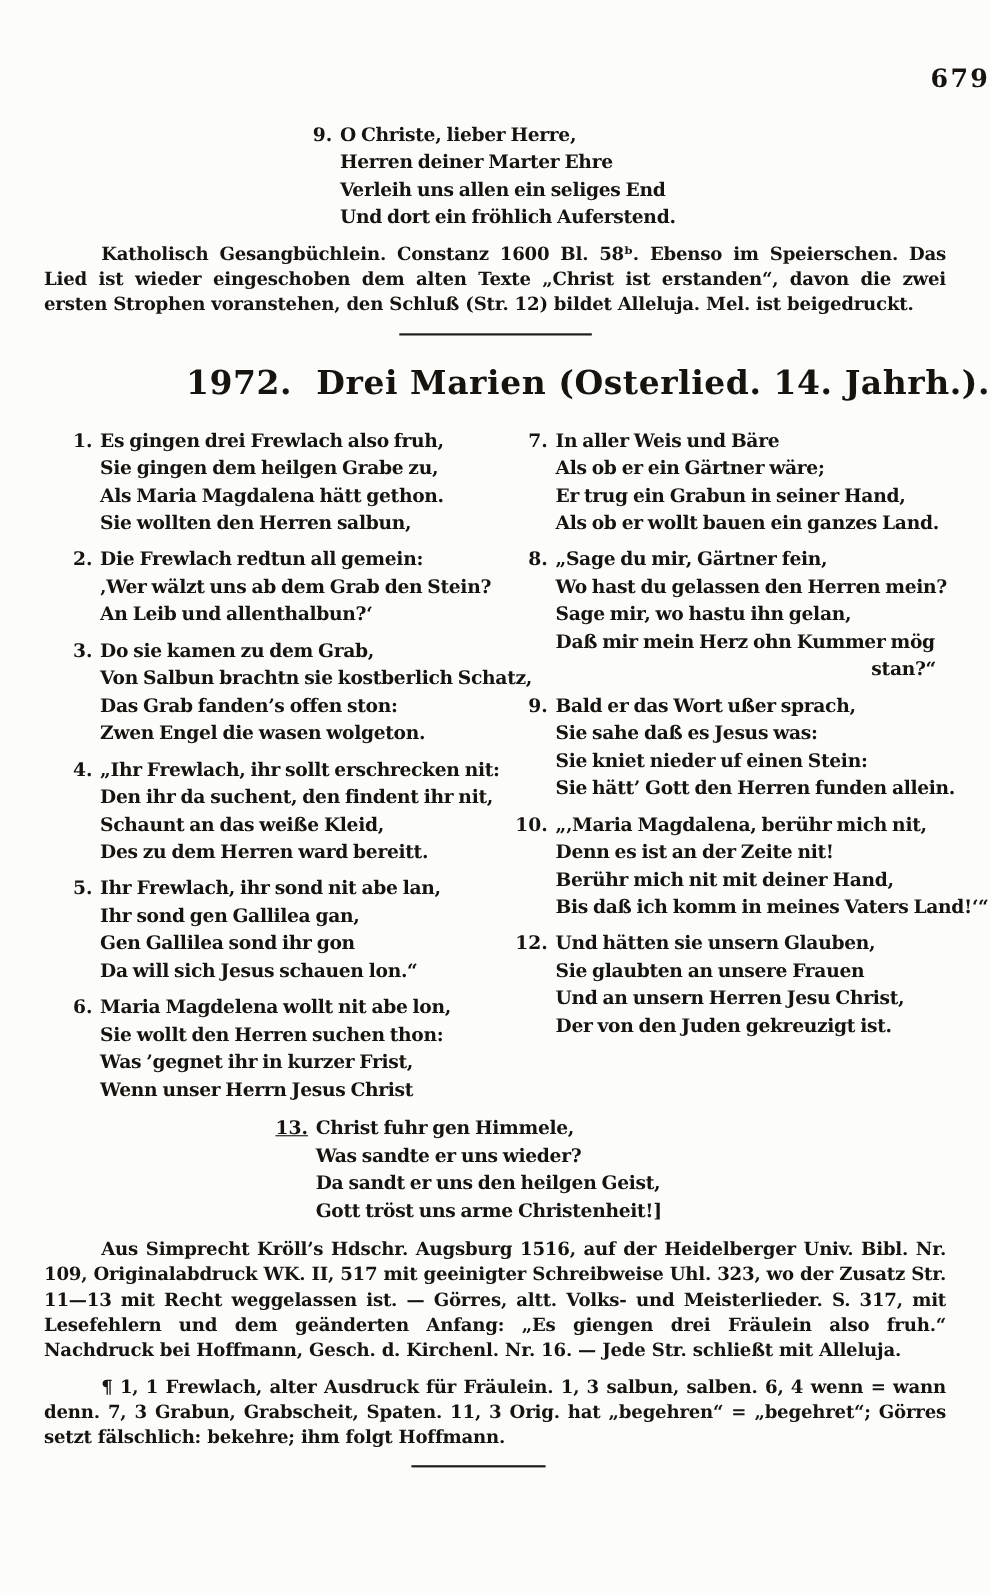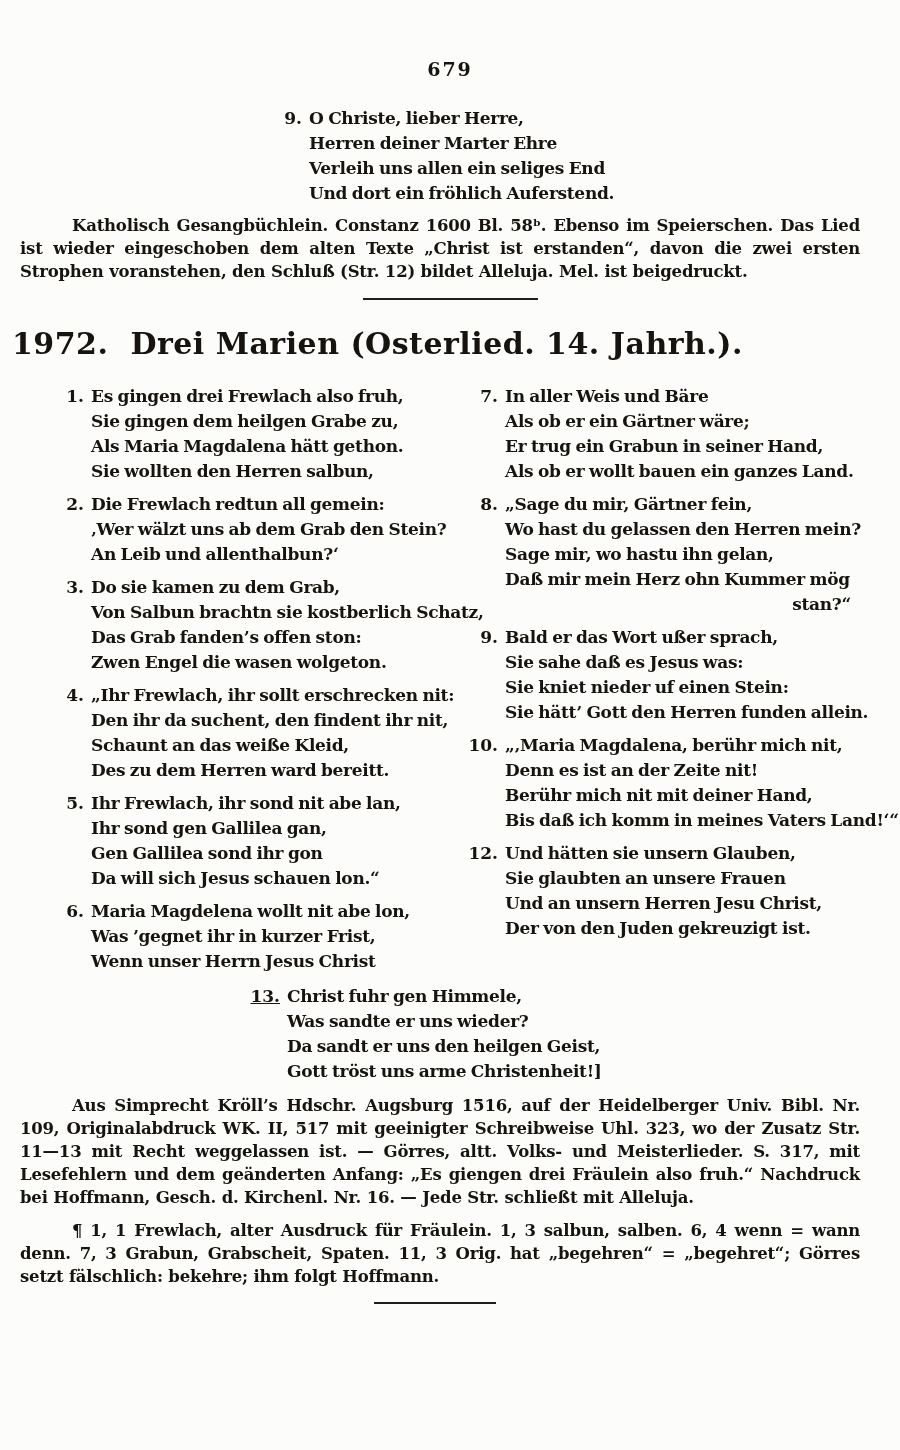--- a/index.html
+++ b/index.html
@@ -5,51 +5,51 @@
   html,body{margin:0;padding:0;}
   body{
     width:900px;height:1450px;overflow:hidden;
     background:#fcfcfa;color:#17130e;
     font-family:"DejaVu Serif", serif;
     -webkit-font-smoothing:antialiased;
   }
   .sheet{position:relative;width:900px;height:1450px;}
 
   .pageno{
-    margin-top:58px;text-align:center;
-    font-size:19px;font-weight:bold;letter-spacing:2px;
+    margin-top:58px;text-align:right;
+    font-size:23px;font-weight:bold;letter-spacing:2px;
   }
 
   
   .stanza{display:grid;grid-template-columns:34px 1fr;column-gap:7px;}
   .stanza .num{
     text-align:right;font-weight:bold;font-size:17px;line-height:25px;
     white-space:nowrap;
   }
   .line{
     font-weight:bold;font-size:17px;line-height:25px;
     letter-spacing:-0.3px;word-spacing:-1px;white-space:nowrap;
   }
   .line.right{text-align:right;padding-right:10px;}
 
   .prev-stanza{margin:26px 0 0 268px;}
   .prev-stanza .num{width:34px;}
 
   .note{
-    margin:8px 40px 0 20px;
+    margin:8px 40px 0 40px;
     font-weight:bold;font-size:16.5px;line-height:23px;
     letter-spacing:-0.2px;text-align:justify;text-indent:52px;
   }
 
   .rule{height:2px;background:#211d18;}
   .rule-mid{width:175px;margin:15px auto 0 auto;}
   .rule-end{width:122px;margin:14px auto 0 auto;transform:translateX(-15px);}
 
   .title{
-    margin:24px 0 0 12px;text-align:left;
+    margin:24px 0 0 12px;text-align:right;
     font-size:30px;font-weight:bold;letter-spacing:0.5px;line-height:40px;
   }
   .title .title-num{margin-right:22px;}
 
   .columns{display:flex;margin:20px 42px 0 50px;gap:20px;}
   .col{flex:1;min-width:0;}
   .col .stanza{margin-bottom:8px;}
 
   .final-stanza{margin:2px 0 0 246px;}
   .final-stanza .num{width:34px;text-decoration:underline;}
@@ -124,20 +124,21 @@
           <div class="line">Ihr Frewlach, ihr sond nit abe lan,</div>
           <div class="line">Ihr sond gen Gallilea gan,</div>
           <div class="line">Gen Gallilea sond ihr gon</div>
           <div class="line">Da will sich Jesus schauen lon.“</div>
         </div>
       </div>
       <div class="stanza">
         <div class="num">6.</div>
         <div>
           <div class="line">Maria Magdelena wollt nit abe lon,</div>
+          <div class="line">Sie wollt den Herren suchen thon:</div>
           <div class="line">Was ’gegnet ihr in kurzer Frist,</div>
           <div class="line">Wenn unser Herrn Jesus Christ</div>
         </div>
       </div>
     </div>
 
     <div class="col">
       <div class="stanza">
         <div class="num">7.</div>
         <div>

